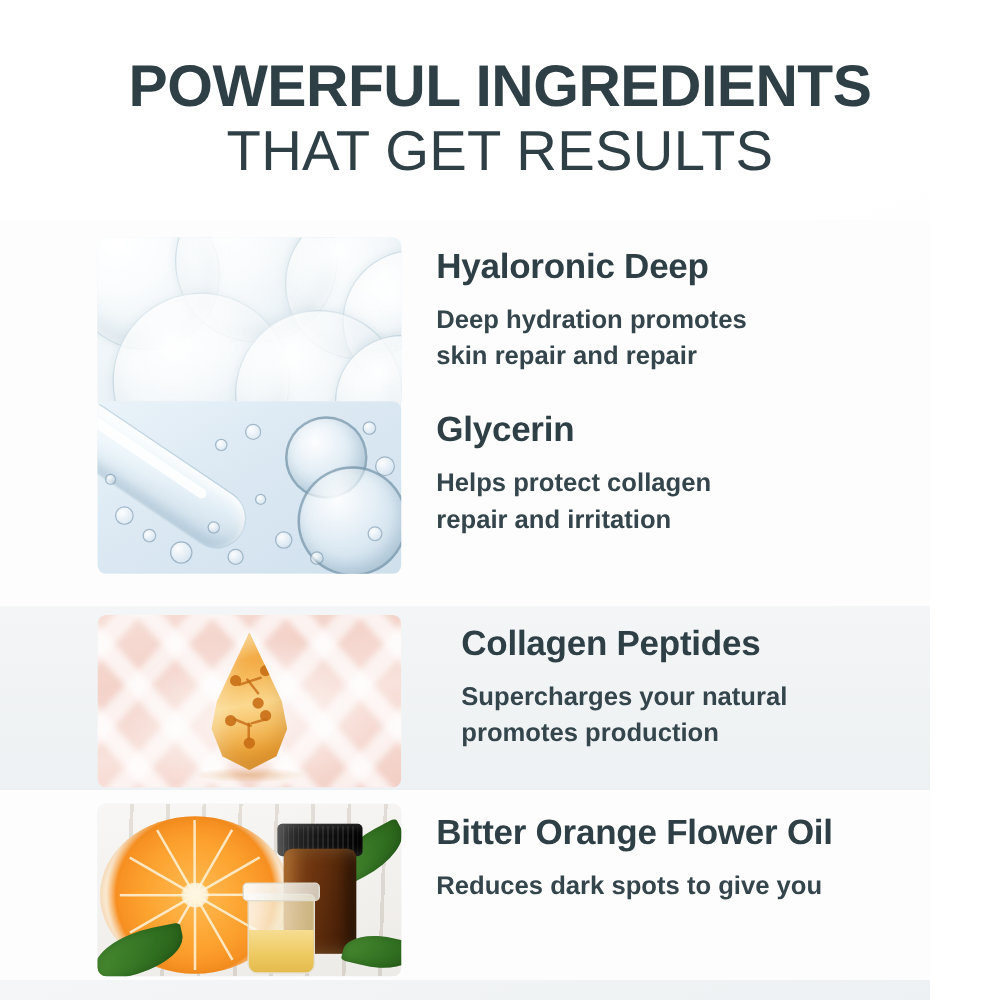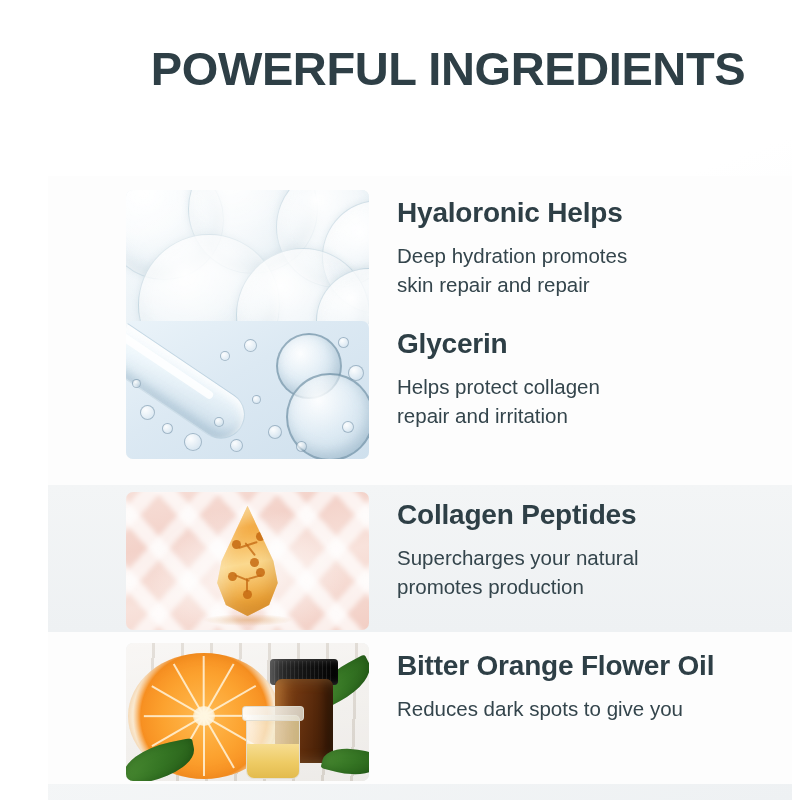--- a/index.html
+++ b/index.html
@@ -14,21 +14,20 @@
     background: #ffffff;
   }
 
   .poster {
     position: relative;
     width: 744px;
     height: 800px;
     background:
       linear-gradient(160deg, #ffffff 0%, #ffffff 38%, #f4f6f7 72%, #eef1f3 100%);
     overflow: hidden;
-    margin-left: 48px;
   }
 
   
   .band {
     position: absolute;
     left: 0;
     pointer-events: none;
   }
   .band.light {
     background: #fdfdfd;
@@ -93,21 +92,21 @@
   .row-title {
     font-size: 28px;
     font-weight: 700;
     letter-spacing: -0.2px;
     line-height: 1.1;
     margin: 0 0 12px 0;
     white-space: nowrap;
   }
   .row-desc {
     font-size: 20.5px;
-    font-weight: 400;
+    font-weight: 700;
     line-height: 1.42;
     margin: 0;
     color: #34454c;
     max-width: 330px;
   }
 
   
 
   
   .art-bubbles {
@@ -327,37 +326,38 @@
 
 <div class="poster">
 
   <div class="band light" style="top:176px;height:156px;width:748px;"></div>
   <div class="band light" style="top:332px;height:153px;width:748px;"></div>
   <div class="band tint" style="top:485px;height:147px;width:800px;"></div>
   <div class="band light" style="top:632px;height:152px;width:748px;"></div>
 
   <div class="heading">
     <span class="heading-line1">POWERFUL INGREDIENTS</span>
+    <span class="heading-line2">THAT GET RESULTS</span>
   </div>
 
   <div class="row" style="top:190px;">
     <div class="thumb">
       <div class="art-bubbles">
         <div class="sph s1"></div>
           <div class="sph s2"></div>
           <div class="sph s3"></div>
         <div class="sph s4"></div>
           <div class="sph s5"></div>
           <div class="sph s6"></div>
         <div class="sph s7"></div>
         <div class="haze"></div>
       </div>
     </div>
     <div class="row-text">
-      <p class="row-title">Hyaloronic Helps</p>
+      <p class="row-title">Hyaloronic Deep</p>
       <p class="row-desc">Deep hydration promotes</p>
       <p class="row-desc">skin repair and repair</p>
     </div>
   </div>
 
   <div class="row" style="top:321px;">
     <div class="thumb">
       <div class="art-gel">
         <div class="pipette"></div>
         <div class="bigb b1"></div>
@@ -378,21 +378,21 @@
         <div class="dot" style="width:9px;height:9px;left:170px;top:120px;"></div>
       </div>
     </div>
     <div class="row-text">
       <p class="row-title">Glycerin</p>
       <p class="row-desc">Helps protect collagen</p>
       <p class="row-desc">repair and irritation</p>
     </div>
   </div>
 
-  <div class="row" style="top:492px;">
+  <div class="row" style="top:492px;gap:20px;">
     <div class="thumb">
       <div class="art-drop">
         <div class="lattice"></div>
         <div class="glow"></div>
         <div class="shadow"></div>
         <div class="droplet">
           <div class="node" style="left:20px; top:34px;"></div>
           <div class="node" style="left:44px; top:26px;"></div>
           <div class="node" style="left:38px; top:52px;"></div>
           <div class="mol" style="left:26px; top:38px; width:20px; height:2.4px; transform:rotate(-18deg);"></div>

